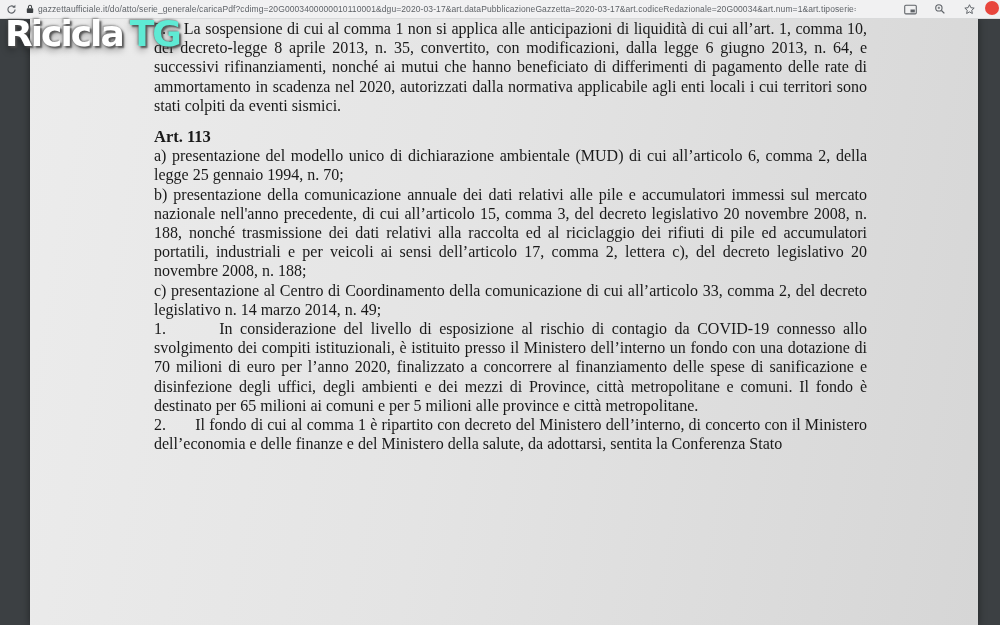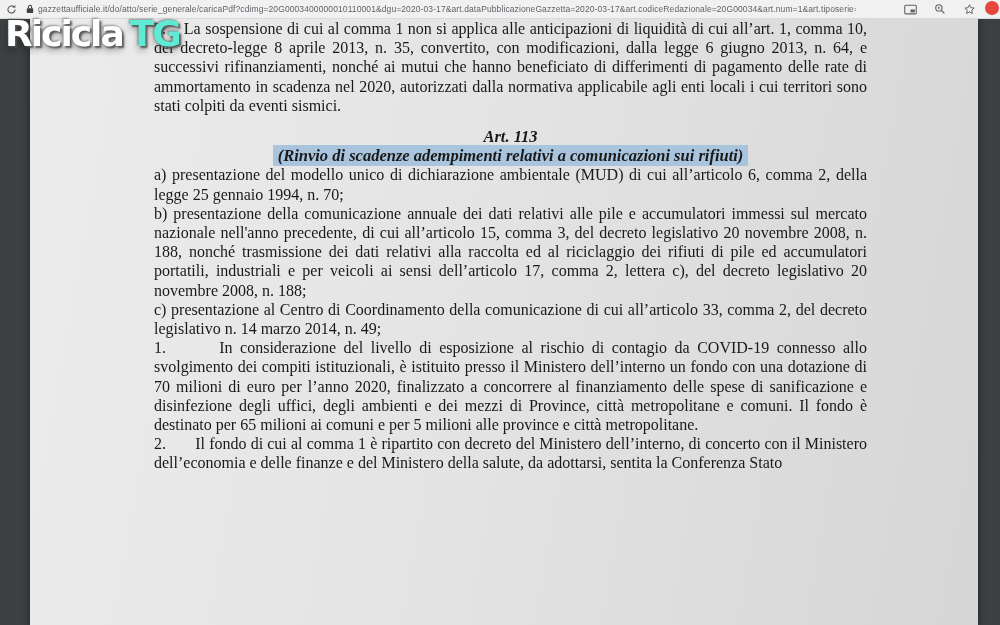--- a/index.html
+++ b/index.html
@@ -32,21 +32,21 @@
     background:linear-gradient(100deg,#ececec 0%,#e4e4e4 45%,#d6d6d6 100%);
     box-shadow:0 0 8px rgba(0,0,0,0.45);
   }
   .doc{
     position:absolute;left:124px;top:1px;width:713px;
     font-family:"Liberation Serif","DejaVu Serif",serif;
     font-size:16px;line-height:19.2px;color:#191919;
   }
   .blk-para{text-align:justify;}
   .blk-heading{
-    text-align:center;font-weight:bold;font-style:italic;font-size:16.5px;
+    font-weight:bold;font-size:16.5px;
     margin-top:12px;
   }
   .blk-subheading{
     text-align:center;font-weight:bold;font-style:italic;font-size:16.5px;
   }
   .sel{background:#a9c4dd;padding:1px 5px;}
   
   .watermark{
     position:absolute;left:5px;top:13px;z-index:9;
     font-family:"DejaVu Sans", sans-serif;font-weight:bold;
@@ -97,21 +97,20 @@
     </span>
   </div>
   <span class="profile-dot" style="background:#e8453c;"></span>
 </div>
 
 <div class="viewer">
   <div class="page">
     <div class="doc" id="doc">
         <div class="blk-para">3.&nbsp;&nbsp;&nbsp;&nbsp;La sospensione di cui al comma 1 non si applica alle anticipazioni di liquidità di cui all’art. 1, comma 10, del decreto-legge 8 aprile 2013, n. 35, convertito, con modificazioni, dalla legge 6 giugno 2013, n. 64, e successivi rifinanziamenti, nonché ai mutui che hanno beneficiato di differimenti di pagamento delle rate di ammortamento in scadenza nel 2020, autorizzati dalla normativa applicabile agli enti locali i cui territori sono stati colpiti da eventi sismici.</div>
         <div class="blk-heading">Art. 113</div>
-        <div class="blk-subheading"><span class="sel" style="background: rgb(169, 196, 221);">(Rinvio di scadenze adempimenti relativi a comunicazioni sui rifiuti)</span></div>
         <div class="blk-para">a) presentazione del modello unico di dichiarazione ambientale (MUD) di cui all’articolo 6, comma 2, della legge 25 gennaio 1994, n. 70;</div>
         <div class="blk-para">b) presentazione della comunicazione annuale dei dati relativi alle pile e accumulatori immessi sul mercato nazionale nell'anno precedente, di cui all’articolo 15, comma 3, del decreto legislativo 20 novembre 2008, n. 188, nonché trasmissione dei dati relativi alla raccolta ed al riciclaggio dei rifiuti di pile ed accumulatori portatili, industriali e per veicoli ai sensi dell’articolo 17, comma 2, lettera c), del decreto legislativo 20 novembre 2008, n. 188;</div>
         <div class="blk-para">c) presentazione al Centro di Coordinamento della comunicazione di cui all’articolo 33, comma 2, del decreto legislativo n. 14 marzo 2014, n. 49;</div>
         <div class="blk-para">1.&nbsp;&nbsp;&nbsp;&nbsp;&nbsp;&nbsp;&nbsp;In considerazione del livello di esposizione al rischio di contagio da COVID-19 connesso allo svolgimento dei compiti istituzionali, è istituito presso il Ministero dell’interno un fondo con una dotazione di 70 milioni di euro per l’anno 2020, finalizzato a concorrere al finanziamento delle spese di sanificazione e disinfezione degli uffici, degli ambienti e dei mezzi di Province, città metropolitane e comuni. Il fondo è destinato per 65 milioni ai comuni e per 5 milioni alle province e città metropolitane.</div>
         <div class="blk-para">2.&nbsp;&nbsp;&nbsp;&nbsp;&nbsp;&nbsp;&nbsp;Il fondo di cui al comma 1 è ripartito con decreto del Ministero dell’interno, di concerto con il Ministero dell’economia e delle finanze e del Ministero della salute, da adottarsi, sentita la Conferenza Stato</div>
       </div>
   </div>
 </div>
 
 <div class="watermark"><span>Ricicla</span><span class="tg" id="wm-tg" style="color: #5eead4;">TG</span></div>

